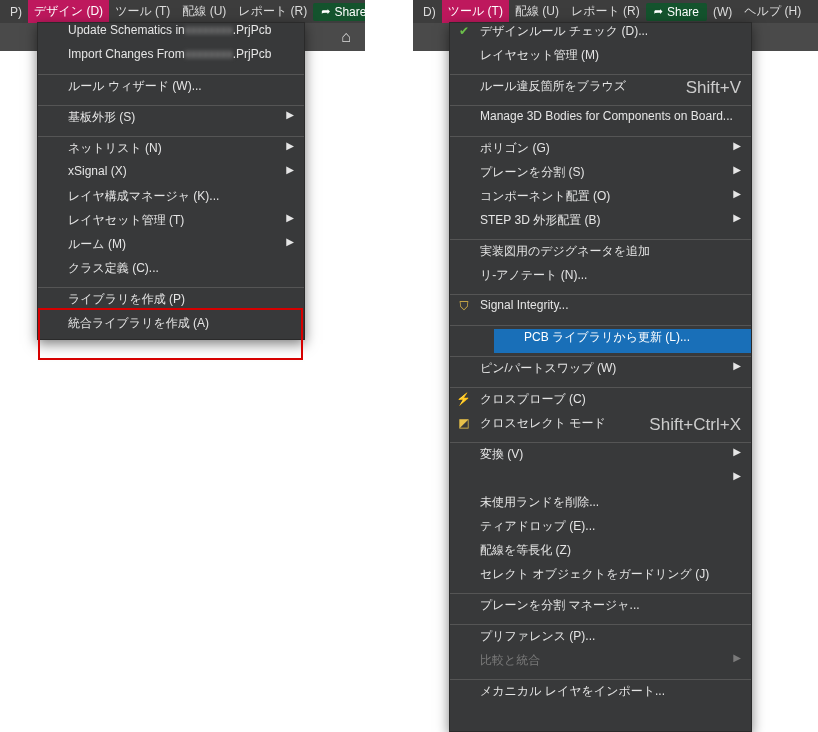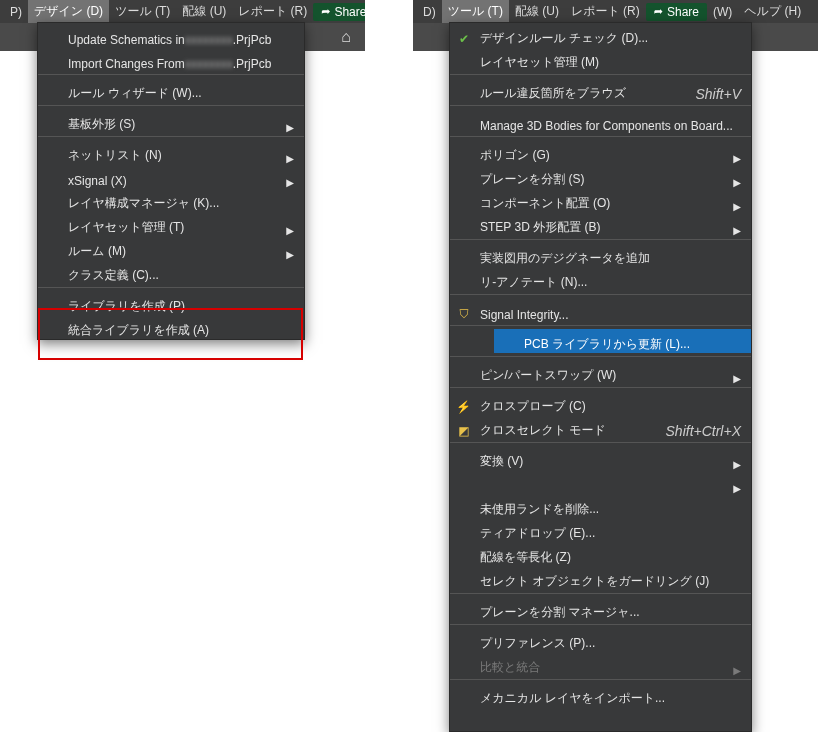--- a/index.html
+++ b/index.html
@@ -27,21 +27,21 @@
     color: #ddd;
     padding: 0 4px;
     white-space: nowrap;
     overflow: hidden;
   }
   .menubar .mitem {
     padding: 3px 6px;
     cursor: default;
   }
   .menubar .mitem.active {
-    background: #737373;
+    background: #be185d;
     color: #fff;
   }
   .menubar .share {
     background: #14532d;
     color: #fff;
     padding: 2px 8px;
     border-radius: 2px;
     display: inline-flex;
     align-items: center;
     gap: 4px;
@@ -63,43 +63,42 @@
     background: #38393a;
     border: 1px solid #2a2a2a;
     box-shadow: 0 4px 12px rgba(0,0,0,.5);
     color: #e5e5e5;
   }
   .dd-left  { left: 37px;  top: 22px; width: 268px; }
   .dd-right { left: 449px; top: 22px; width: 303px; }
 
   .dd-row {
     display: flex;
-    align-items: flex-end;
+    align-items: flex-start;
     height: 24px;
     padding: 0 10px 0 30px;
     position: relative;
   }
   .dd-row .ic {
     position: absolute;
     left: 6px;
     width: 16px; height: 16px;
     display: flex; align-items: center; justify-content: center;
     font-size: 12px;
   }
   .dd-row.highlight { background: #196fb8; color: #fff; margin-left: 44px; }
   .dd-row.disabled  { color: #7a7a7a; }
   .dd-row .arrow {
     margin-left: auto;
     font-size: 10px;
   }
   .dd-row .shortcut {
     margin-left: auto;
     color: #ccc;
-    font-size: 14px;
-    font-style: italic;
+    font-size: 17px;
   }
   .dd-sep {
     height: 1px;
     background: #555;
     margin: 3px 0;
   }
 
   .redbox {
     position: absolute;
     border: 2px solid #d60000;

